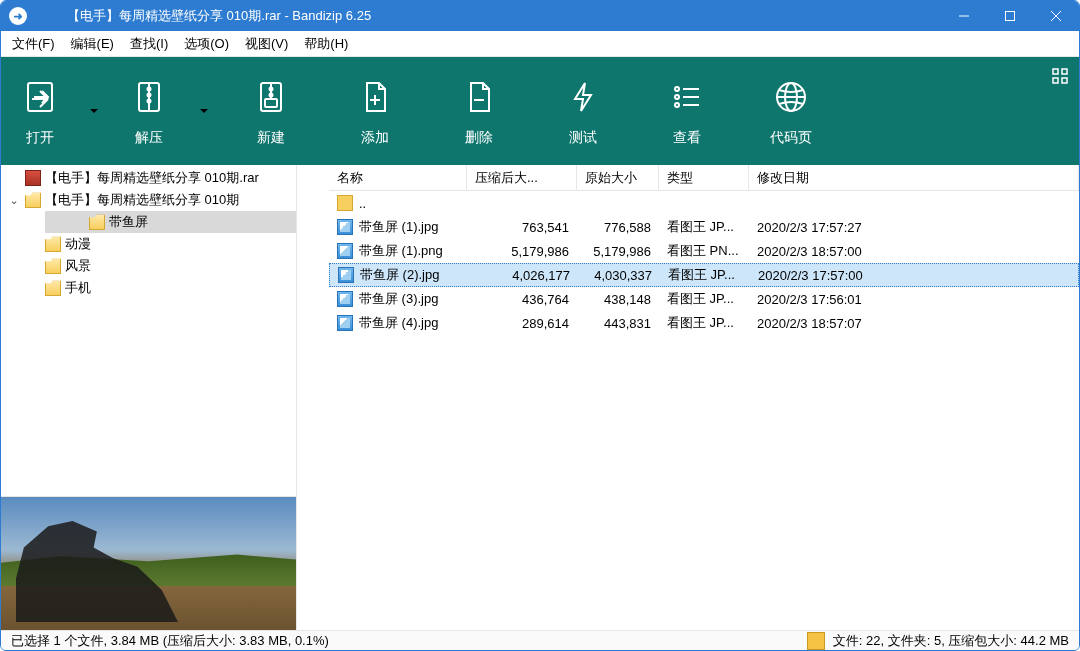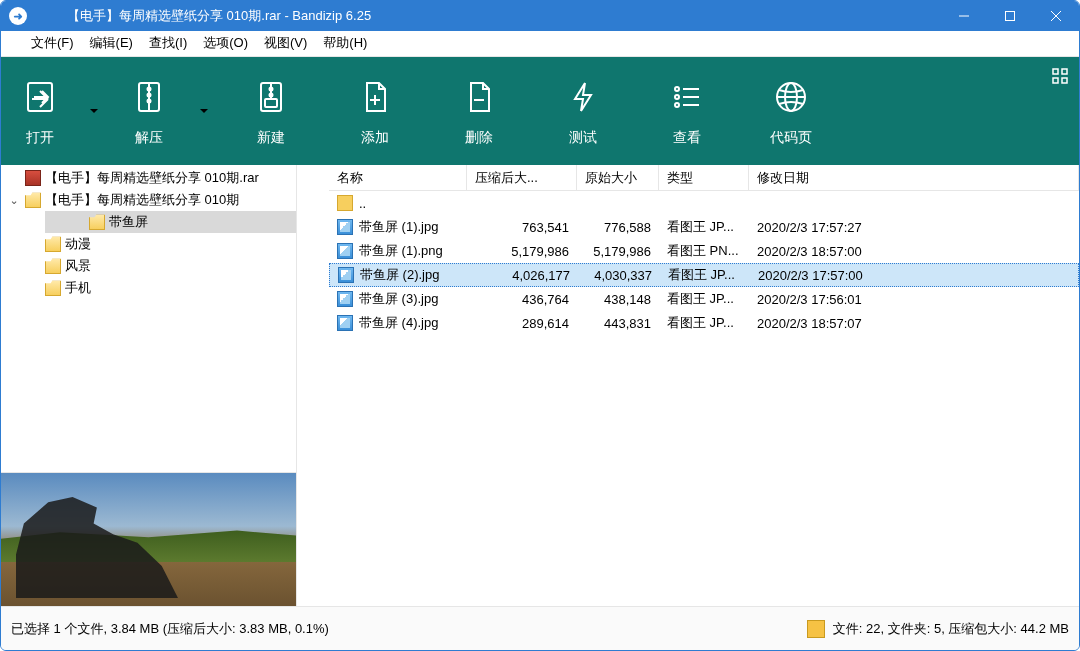--- a/index.html
+++ b/index.html
@@ -8,21 +8,21 @@
 
 
 .titlebar { height: 30px; background: #2e7cd1; color: #fff; display: flex; align-items: center; font-size: 13px; }
 .titlebar .app-icon { width: 18px; height: 18px; margin: 0 8px; background: #fff; border-radius: 50%; display: flex; align-items: center; justify-content: center; color: #2e7cd1; font-size: 11px; font-weight: bold; }
 .titlebar .title-text { flex: 1; margin-left: 32px; }
 .titlebar .win-controls { display: flex; }
 .titlebar .win-btn { width: 46px; height: 30px; display: flex; align-items: center; justify-content: center; cursor: pointer; }
 .titlebar .win-btn svg { stroke: #fff; fill: none; stroke-width: 1; }
 
 
-.menubar { height: 26px; background: #fff; display: flex; align-items: flex-start; padding: 0 22px; border-bottom: 1px solid #e6e6e6; font-size: 13px; }
+.menubar { height: 26px; background: #fff; display: flex; align-items: center; padding: 0 3px; border-bottom: 1px solid #e6e6e6; font-size: 13px; }
 .menubar .menu-item { padding: 3px 8px; cursor: pointer; }
 
 
 .toolbar { height: 108px; background: #0f766e; display: flex; align-items: stretch; color: #fff; position: relative; }
 .tool-btn { display: flex; flex-direction: column; align-items: center; justify-content: center; width: 104px; cursor: pointer; }
 .tool-btn.narrow { width: 30px; }
 .tool-ico { width: 44px; height: 44px; display: flex; align-items: center; justify-content: center; margin-bottom: 10px; }
 .tool-ico svg { stroke: #fff; fill: none; stroke-width: 2; }
 .tool-label { font-size: 14px; }
 .tool-more { position: absolute; right: 10px; top: 10px; cursor: pointer; }
@@ -51,21 +51,21 @@
 .fic { width: 16px; height: 16px; margin-right: 6px; flex-shrink: 0; display: inline-block; vertical-align: middle; }
 
 
 .c-name { width: 138px; display: flex; align-items: center; }
 .c-csize { width: 110px; }
 .c-osize { width: 82px; }
 .c-type { width: 90px; }
 .c-date { flex: 1; }
 
 
-.status { height: 44px; border-top: 1px solid #e6e6e6; display: flex; align-items: center; font-size: 13px; padding: 0 10px; background: #fafafa; }
+.status { height: 20px; border-top: 1px solid #e6e6e6; display: flex; align-items: center; font-size: 13px; padding: 0 10px; background: #fafafa; }
 .status .sl { flex: 1; }
 .status .sr { display: flex; align-items: center; gap: 8px; }
 .status .zip-icon { width: 18px; height: 18px; background: #f6c244; border: 1px solid #c99a1f; }
 
 
 .ic-rar { background: linear-gradient(#d84e3f, #a83326); border: 1px solid #7a2419; }
 .ic-folder { background: linear-gradient(#ffe9a8, #f7cf5e); border: 1px solid #d6a82f; clip-path: polygon(0 20%, 35% 20%, 45% 5%, 100% 5%, 100% 100%, 0 100%); }
 .ic-img { background: linear-gradient(#6fb8f0, #3a8fd8); border: 1px solid #2b72b4; position: relative; }
 .ic-img::after { content: ""; position: absolute; left: 2px; top: 2px; right: 2px; bottom: 2px; background: linear-gradient(135deg, #fff 40%, #9fd0f2 40%); }
 .ic-up { background: #f7cf5e; border: 1px solid #d6a82f; }

